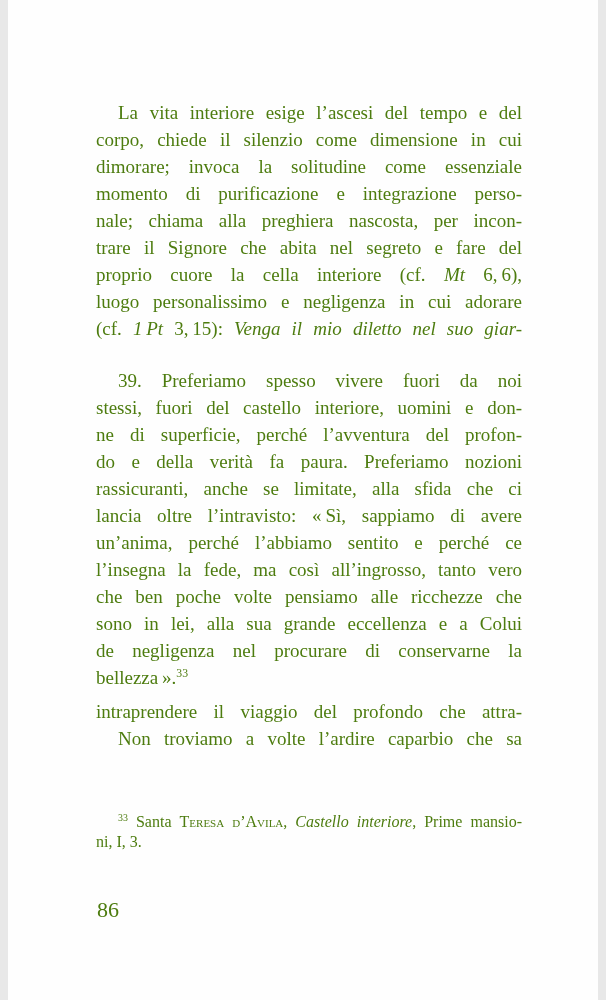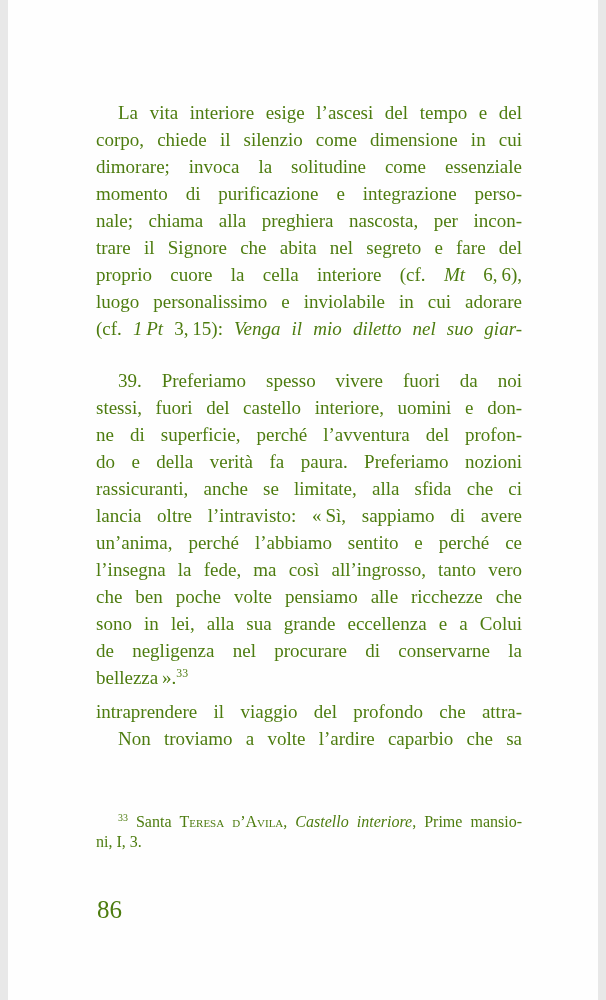--- a/index.html
+++ b/index.html
@@ -47,38 +47,38 @@
     left: 88px;
     top: 812px;
     width: 426px;
     font-size: 16px;
     line-height: 20px;
   }
   .page-number {
     position: absolute;
     left: 89px;
     top: 896px;
-    font-size: 25px;
+    font-size: 22px;
     line-height: 27px;
   }
 </style>
 </head>
 <body>
 
 <div class="page">
   <div class="body-text" id="body-text">
       <div class="para">
         <div class="line first"><span class="seg-n">La vita interiore esige l’ascesi del tempo e del</span></div>
         <div class="line"><span class="seg-n">corpo, chiede il silenzio come dimensione in cui</span></div>
         <div class="line"><span class="seg-n">dimorare; invoca la solitudine come essenziale</span></div>
         <div class="line"><span class="seg-n">momento di purificazione e integrazione perso-</span></div>
         <div class="line"><span class="seg-n">nale; chiama alla preghiera nascosta, per incon-</span></div>
         <div class="line"><span class="seg-n">trare il Signore che abita nel segreto e fare del</span></div>
         <div class="line"><span class="seg-n">proprio cuore la cella interiore (cf. </span><span class="seg-i">Mt</span><span class="seg-n"> 6, 6),</span></div>
-        <div class="line"><span class="seg-n">luogo personalissimo e inviolabile in cui adorare</span></div>
+        <div class="line"><span class="seg-n">luogo personalissimo e negligenza in cui adorare</span></div>
         <div class="line"><span class="seg-n">(cf. </span><span class="seg-i">1 Pt</span><span class="seg-n"> 3, 15): </span><span class="seg-i">Venga il mio diletto nel suo giar-</span></div>
       </div>
       <div class="para">
         <div class="line first"><span class="seg-b">39.</span><span class="seg-n"> Preferiamo spesso vivere fuori da noi</span></div>
         <div class="line"><span class="seg-n">stessi, fuori del castello interiore, uomini e don-</span></div>
         <div class="line"><span class="seg-n">ne di superficie, perché l’avventura del profon-</span></div>
         <div class="line"><span class="seg-n">do e della verità fa paura. Preferiamo nozioni</span></div>
         <div class="line"><span class="seg-n">rassicuranti, anche se limitate, alla sfida che ci</span></div>
         <div class="line"><span class="seg-n">lancia oltre l’intravisto: « Sì, sappiamo di avere</span></div>
         <div class="line"><span class="seg-n">un’anima, perché l’abbiamo sentito e perché ce</span></div>

